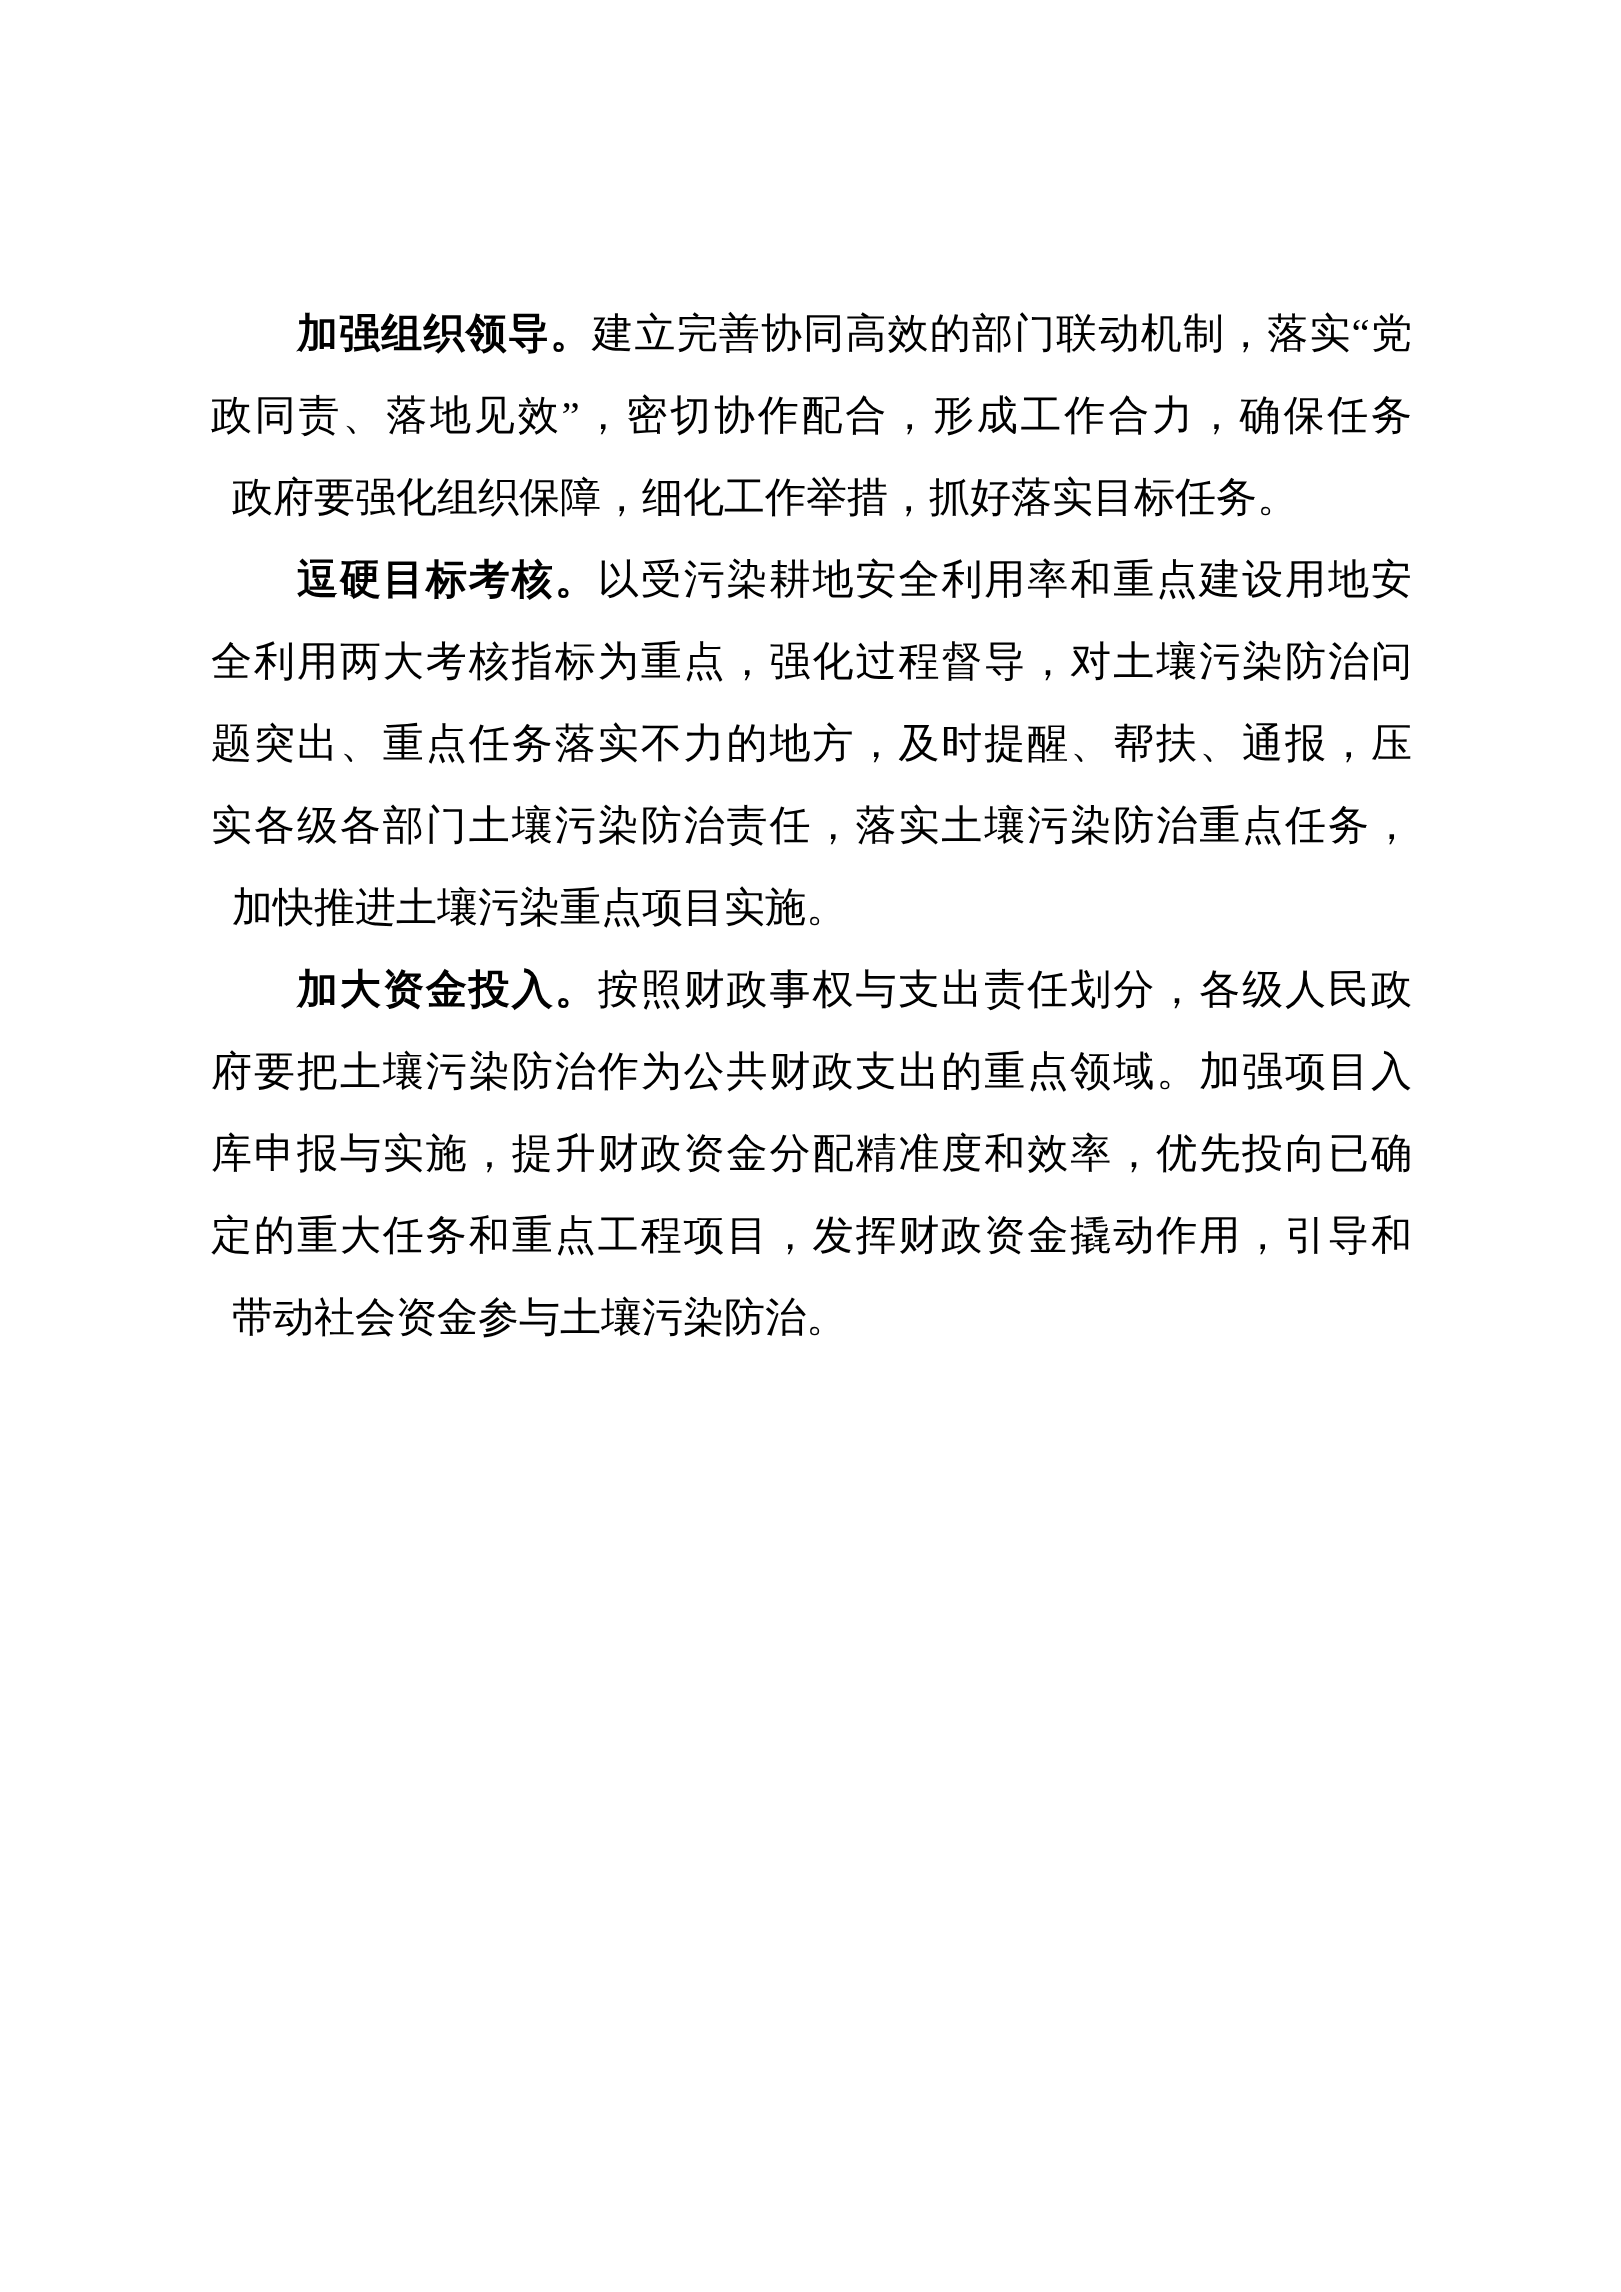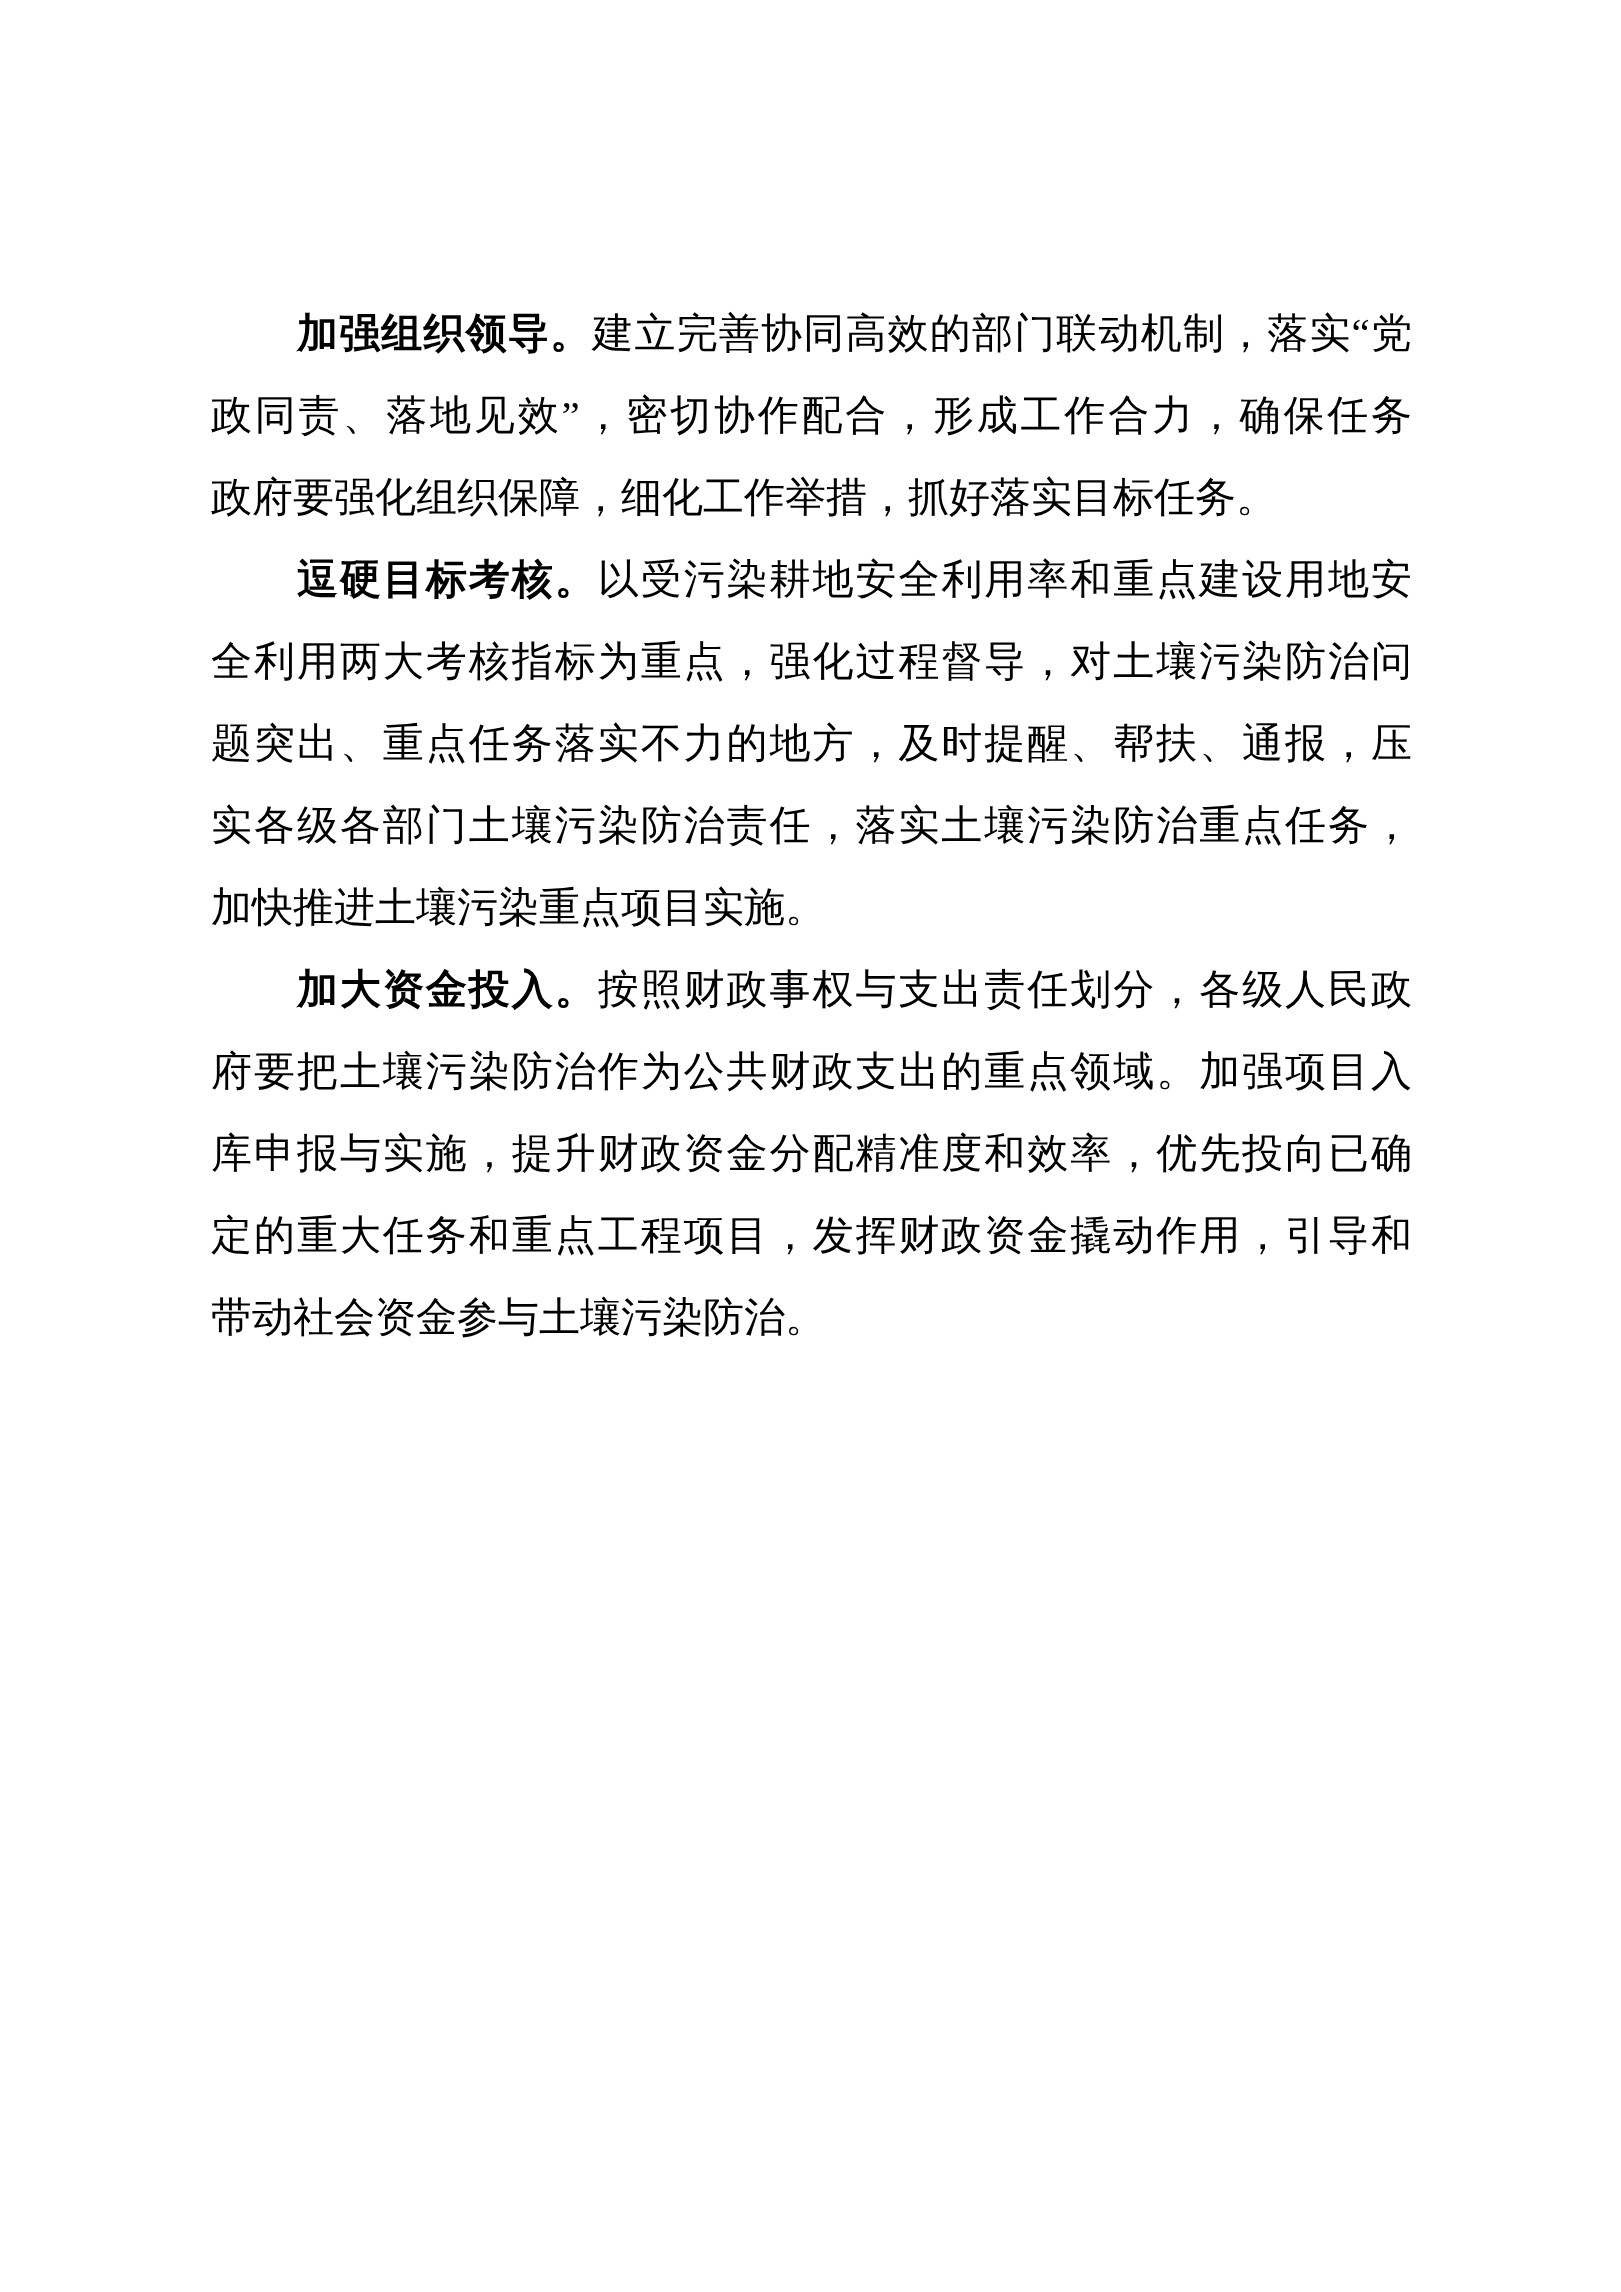--- a/index.html
+++ b/index.html
@@ -34,20 +34,21 @@
     text-align: justify;
     text-align-last: justify;
     white-space: normal;
   }
   .line.first {
     text-indent: 86px; 
   }
   .line.end {
     text-align: left;
     text-align-last: left;
+    margin-left: 21px;
   }
   
   .lead {
     font-weight: 700;
     font-family: "DejaVu Sans", "Liberation Sans", sans-serif;
   }
   .page-footer {
     position: absolute;
     top: 2047px;
     right: 229px;

